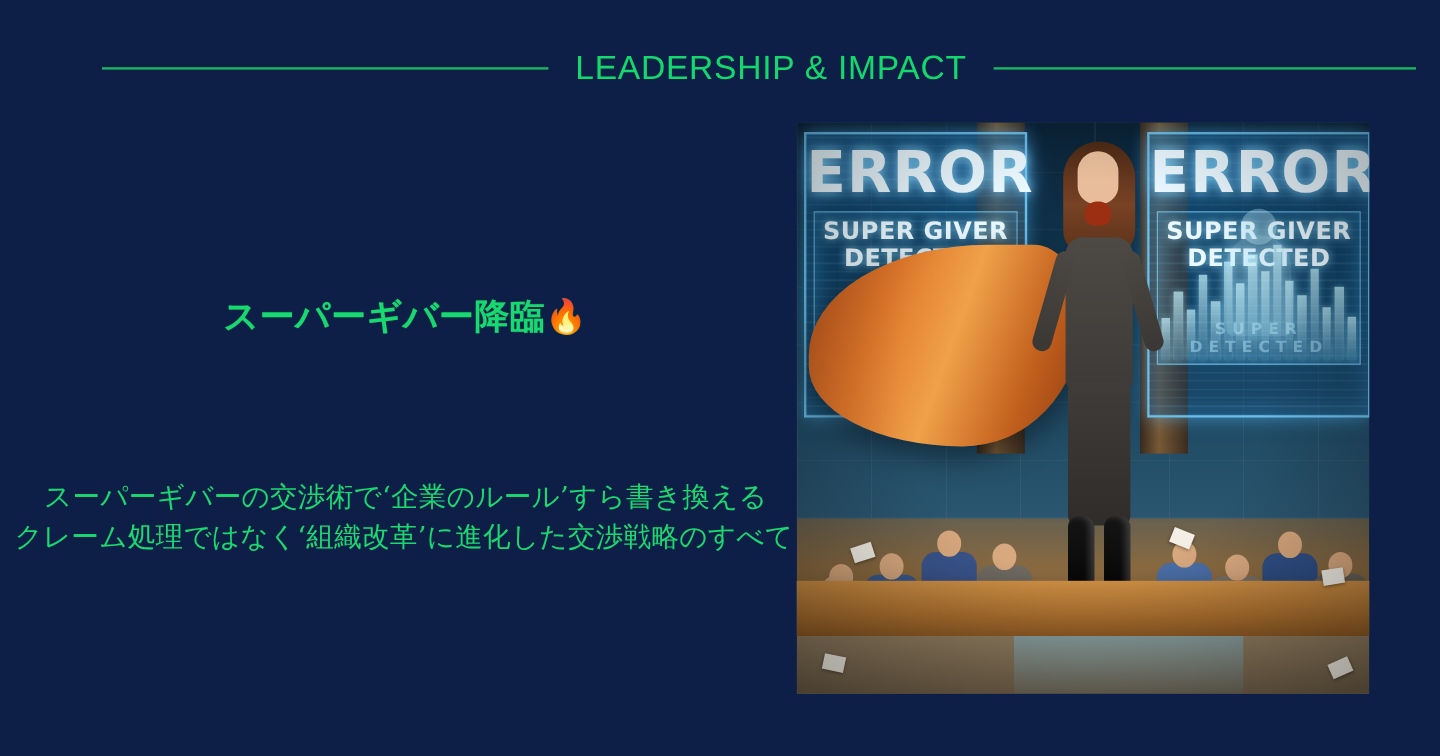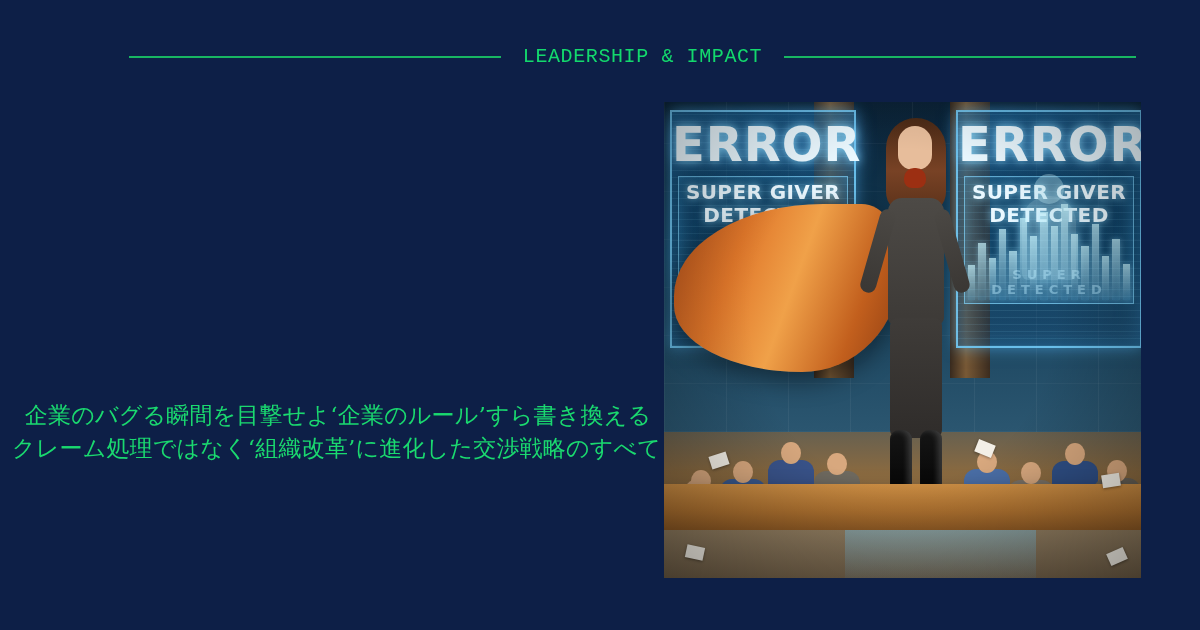--- a/index.html
+++ b/index.html
@@ -38,22 +38,22 @@
   }
   .eyebrow .rule {
     height: 2px;
     background: #18b662;
     flex: 0 0 auto;
   }
   .eyebrow .rule.left  { width: 372px; margin-right: 22px; margin-left: 65px; }
   .eyebrow .rule.right { width: 352px; margin-left: 22px; }
   .eyebrow-title {
     color: #13d96d;
-    font-family: Liberation Mono, monospace;
-    font-size: 20px;
+    font-family: Liberation Sans, sans-serif;
+    font-size: 28px;
     letter-spacing: 0.6px;
     white-space: nowrap;
     line-height: 1;
   }
 
   
   .text-column {
     position: absolute;
     left: 12px;
     top: 102px;
@@ -342,24 +342,25 @@
 
   <div class="eyebrow">
     <span class="rule left"></span>
     <span class="eyebrow-title">LEADERSHIP &amp; IMPACT</span>
     <span class="rule right"></span>
   </div>
 
   <div class="text-column">
 
     <div class="headline">
+      <span class="line"><span>スーパーギバー降臨</span><span class="emoji">🔥</span></span>
     </div>
 
     <div class="subcopy">
-      <span class="line">企業のバグる瞬間を目撃せよ‘企業のルール’すら書き換える</span>
+      <span class="line">スーパーギバーの交渉術で‘企業のルール’すら書き換える</span>
       <span class="line">クレーム処理ではなく‘組織改革’に進化した交渉戦略のすべて！</span>
     </div>
 
   </div>
 
   <div class="illustration">
     <div class="scene">
 
       <div class="glass-wall"></div>
       <div class="pillar p1"></div>

